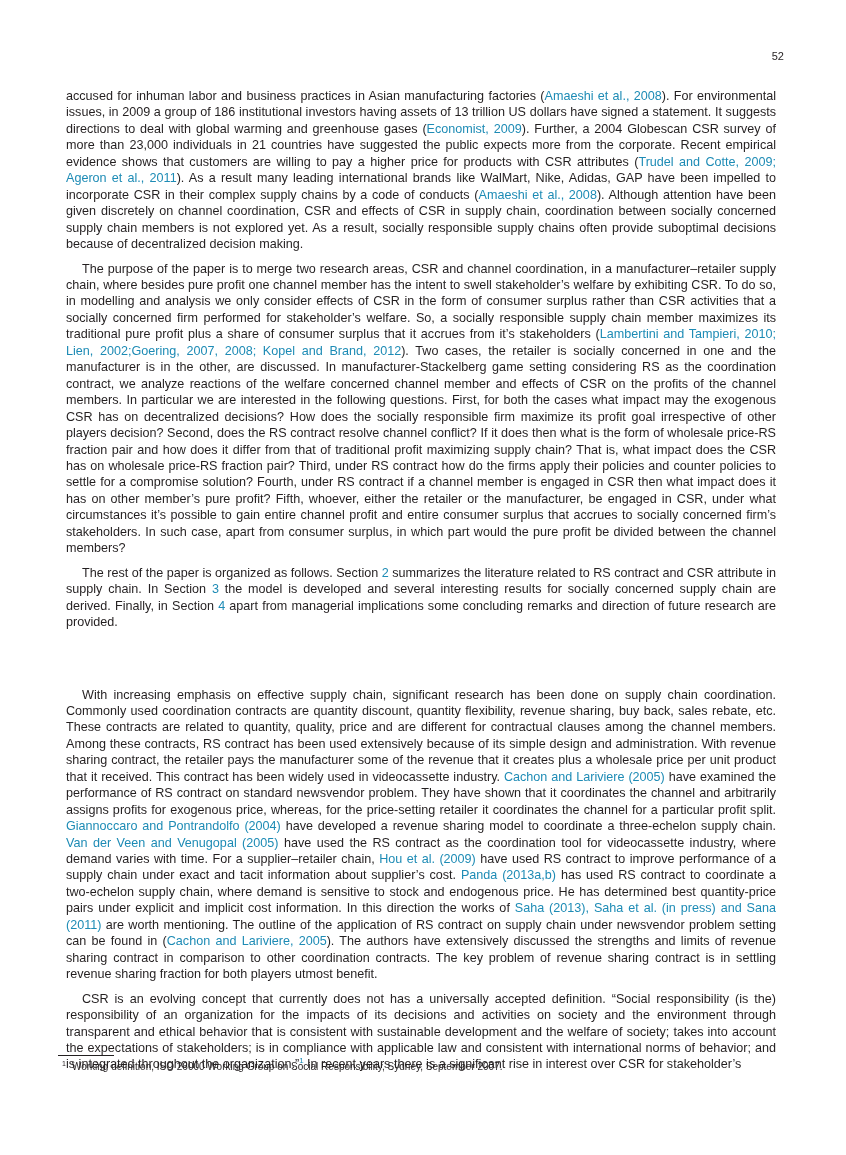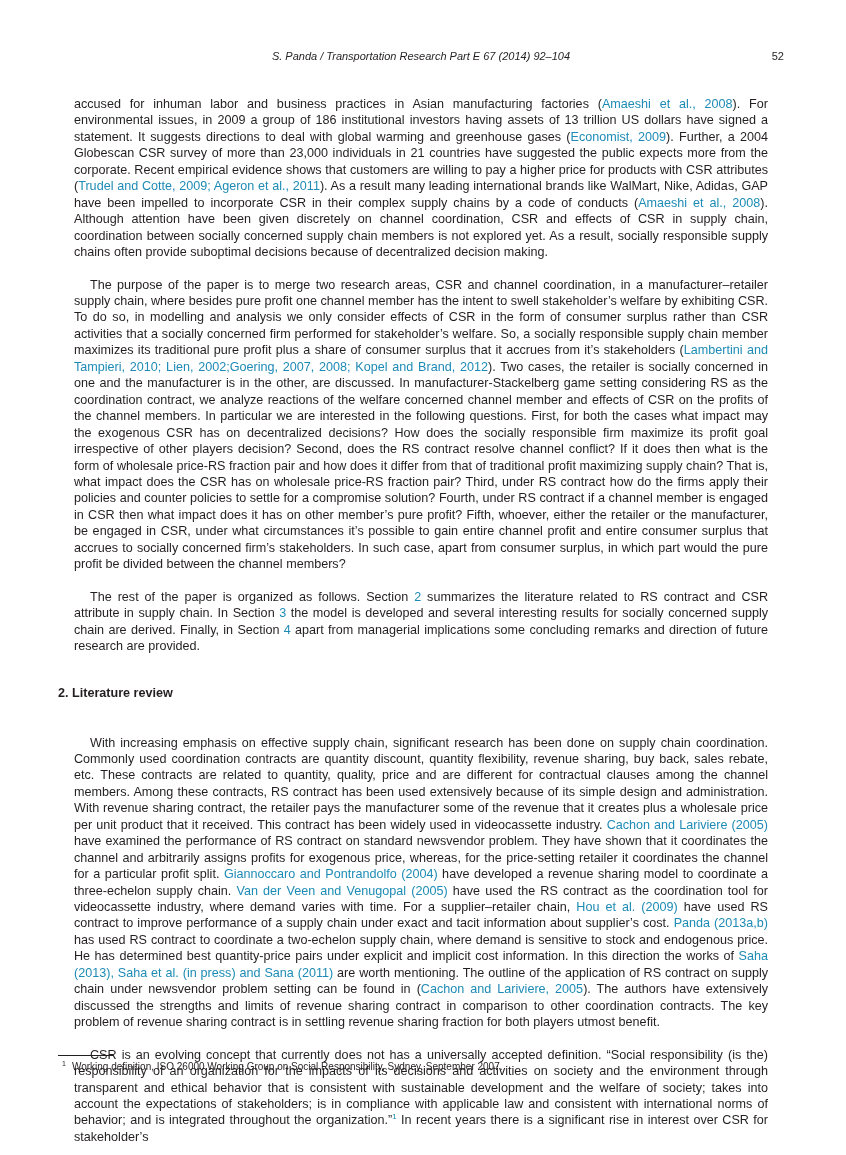--- a/index.html
+++ b/index.html
@@ -1,46 +1,44 @@
 <!DOCTYPE html>
 <html><head>
 <meta charset="utf-8">
 <style>
   html, body { margin:0; padding:0; background:#ffffff; }
   body { width:846px; height:1155px; position:relative; overflow:hidden; font-family:"Liberation Sans", sans-serif; color:#231f20; }
   .header { position:absolute; top:50px; left:58px; width:726px; height:16px; font-size:11px; font-style:italic; }
   .header .run { position:absolute; left:0; right:0; text-align:center; }
   .header .pg { position:absolute; right:0; top:0; font-style:normal; }
   .body { position:absolute; left:58px; top:80px; width:726px; font-size:12.6px; line-height:16.45px; text-align:justify; }
-  .body p { margin:16px; }
+  .body p { margin:8px; }
   .body p.ind { text-indent:16px; }
   a, .cite { color:#1d8bb5; text-decoration:none; }
   h2 { font-size:12.6px; font-weight:bold; margin:0; line-height:16px; }
   .sec { margin-top:30px; }
   .sec-gap { height:18px; }
   sup { font-size:8px; line-height:0; vertical-align:super; }
   .fn-rule { position:absolute; left:58px; top:1055px; width:56px; border-top:1px solid #231f20; }
   .fn { position:absolute; left:58px; top:1060px; width:726px; font-size:10px; line-height:13px; }
   .fn sup { font-size:7px; margin-right:6px; margin-left:4px; }
 </style>
 </head>
 <body>
 
 <div class="header">
-  <div class="run">S. Panda / Transportation Research Part E 67 (2014) 92–104</div>
   <div class="pg">52</div>
 </div>
 
 <div class="body">
   <p><span>accused for inhuman labor and business practices in Asian manufacturing factories (</span><a class="cite">Amaeshi et al., 2008</a><span>). For environmental issues, in 2009 a group of 186 institutional investors having assets of 13 trillion US dollars have signed a statement. It suggests directions to deal with global warming and greenhouse gases (</span><a class="cite">Economist, 2009</a><span>). Further, a 2004 Globescan CSR survey of more than 23,000 individuals in 21 countries have suggested the public expects more from the corporate. Recent empirical evidence shows that customers are willing to pay a higher price for products with CSR attributes (</span><a class="cite">Trudel and Cotte, 2009; Ageron et al., 2011</a><span>). As a result many leading international brands like WalMart, Nike, Adidas, GAP have been impelled to incorporate CSR in their complex supply chains by a code of conducts (</span><a class="cite">Amaeshi et al., 2008</a><span>). Although attention have been given discretely on channel coordination, CSR and effects of CSR in supply chain, coordination between socially concerned supply chain members is not explored yet. As a result, socially responsible supply chains often provide suboptimal decisions because of decentralized decision making.</span></p>
   <p class="ind"><span>The purpose of the paper is to merge two research areas, CSR and channel coordination, in a manufacturer–retailer supply chain, where besides pure profit one channel member has the intent to swell stakeholder’s welfare by exhibiting CSR. To do so, in modelling and analysis we only consider effects of CSR in the form of consumer surplus rather than CSR activities that a socially concerned firm performed for stakeholder’s welfare. So, a socially responsible supply chain member maximizes its traditional pure profit plus a share of consumer surplus that it accrues from it’s stakeholders (</span><a class="cite">Lambertini and Tampieri, 2010; Lien, 2002;Goering, 2007, 2008; Kopel and Brand, 2012</a><span>). Two cases, the retailer is socially concerned in one and the manufacturer is in the other, are discussed. In manufacturer-Stackelberg game setting considering RS as the coordination contract, we analyze reactions of the welfare concerned channel member and effects of CSR on the profits of the channel members. In particular we are interested in the following questions. First, for both the cases what impact may the exogenous CSR has on decentralized decisions? How does the socially responsible firm maximize its profit goal irrespective of other players decision? Second, does the RS contract resolve channel conflict? If it does then what is the form of wholesale price-RS fraction pair and how does it differ from that of traditional profit maximizing supply chain? That is, what impact does the CSR has on wholesale price-RS fraction pair? Third, under RS contract how do the firms apply their policies and counter policies to settle for a compromise solution? Fourth, under RS contract if a channel member is engaged in CSR then what impact does it has on other member’s pure profit? Fifth, whoever, either the retailer or the manufacturer, be engaged in CSR, under what circumstances it’s possible to gain entire channel profit and entire consumer surplus that accrues to socially concerned firm’s stakeholders. In such case, apart from consumer surplus, in which part would the pure profit be divided between the channel members?</span></p>
   <p class="ind"><span>The rest of the paper is organized as follows. Section </span><a class="cite">2</a><span> summarizes the literature related to RS contract and CSR attribute in supply chain. In Section </span><a class="cite">3</a><span> the model is developed and several interesting results for socially concerned supply chain are derived. Finally, in Section </span><a class="cite">4</a><span> apart from managerial implications some concluding remarks and direction of future research are provided.</span></p>
 
   <div class="sec">
-    <h2>2. Literature review</h2>
     <div class="sec-gap"></div>
     <p class="ind"><span>With increasing emphasis on effective supply chain, significant research has been done on supply chain coordination. Commonly used coordination contracts are quantity discount, quantity flexibility, revenue sharing, buy back, sales rebate, etc. These contracts are related to quantity, quality, price and are different for contractual clauses among the channel members. Among these contracts, RS contract has been used extensively because of its simple design and administration. With revenue sharing contract, the retailer pays the manufacturer some of the revenue that it creates plus a wholesale price per unit product that it received. This contract has been widely used in videocassette industry. </span><a class="cite">Cachon and Lariviere (2005)</a><span> have examined the performance of RS contract on standard newsvendor problem. They have shown that it coordinates the channel and arbitrarily assigns profits for exogenous price, whereas, for the price-setting retailer it coordinates the channel for a particular profit split. </span><a class="cite">Giannoccaro and Pontrandolfo (2004)</a><span> have developed a revenue sharing model to coordinate a three-echelon supply chain. </span><a class="cite">Van der Veen and Venugopal (2005)</a><span> have used the RS contract as the coordination tool for videocassette industry, where demand varies with time. For a supplier–retailer chain, </span><a class="cite">Hou et al. (2009)</a><span> have used RS contract to improve performance of a supply chain under exact and tacit information about supplier’s cost. </span><a class="cite">Panda (2013a,b)</a><span> has used RS contract to coordinate a two-echelon supply chain, where demand is sensitive to stock and endogenous price. He has determined best quantity-price pairs under explicit and implicit cost information. In this direction the works of </span><a class="cite">Saha (2013), Saha et al. (in press) and Sana (2011)</a><span> are worth mentioning. The outline of the application of RS contract on supply chain under newsvendor problem setting can be found in (</span><a class="cite">Cachon and Lariviere, 2005</a><span>). The authors have extensively discussed the strengths and limits of revenue sharing contract in comparison to other coordination contracts. The key problem of revenue sharing contract is in settling revenue sharing fraction for both players utmost benefit.</span></p>
     <p class="ind"><span>CSR is an evolving concept that currently does not has a universally accepted definition. “Social responsibility (is the) responsibility of an organization for the impacts of its decisions and activities on society and the environment through transparent and ethical behavior that is consistent with sustainable development and the welfare of society; takes into account the expectations of stakeholders; is in compliance with applicable law and consistent with international norms of behavior; and is integrated throughout the organization.”</span><sup class="cite">1</sup><span> In recent years there is a significant rise in interest over CSR for stakeholder’s</span></p>
   </div>
 </div>
 
 <div class="fn-rule"></div>
 <div class="fn">
   <sup>1</sup><span>Working definition, ISO 26000 Working Group on Social Responsibility, Sydney, September 2007.</span>
 </div>

